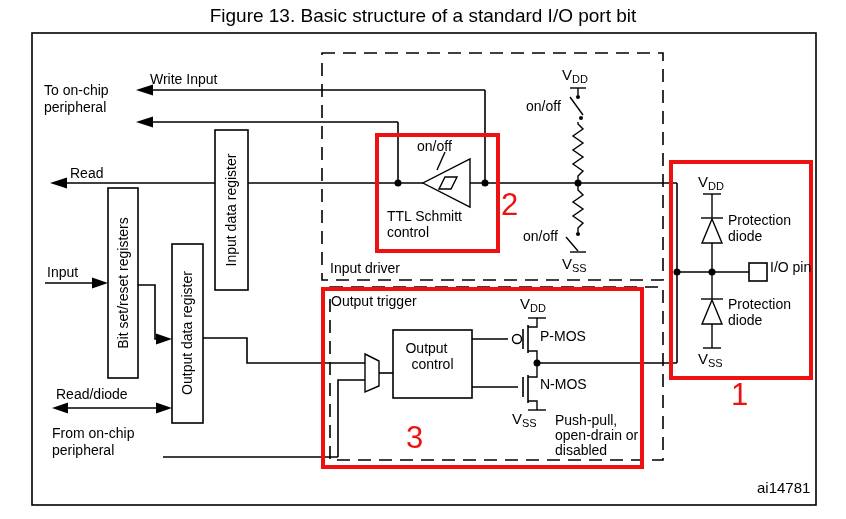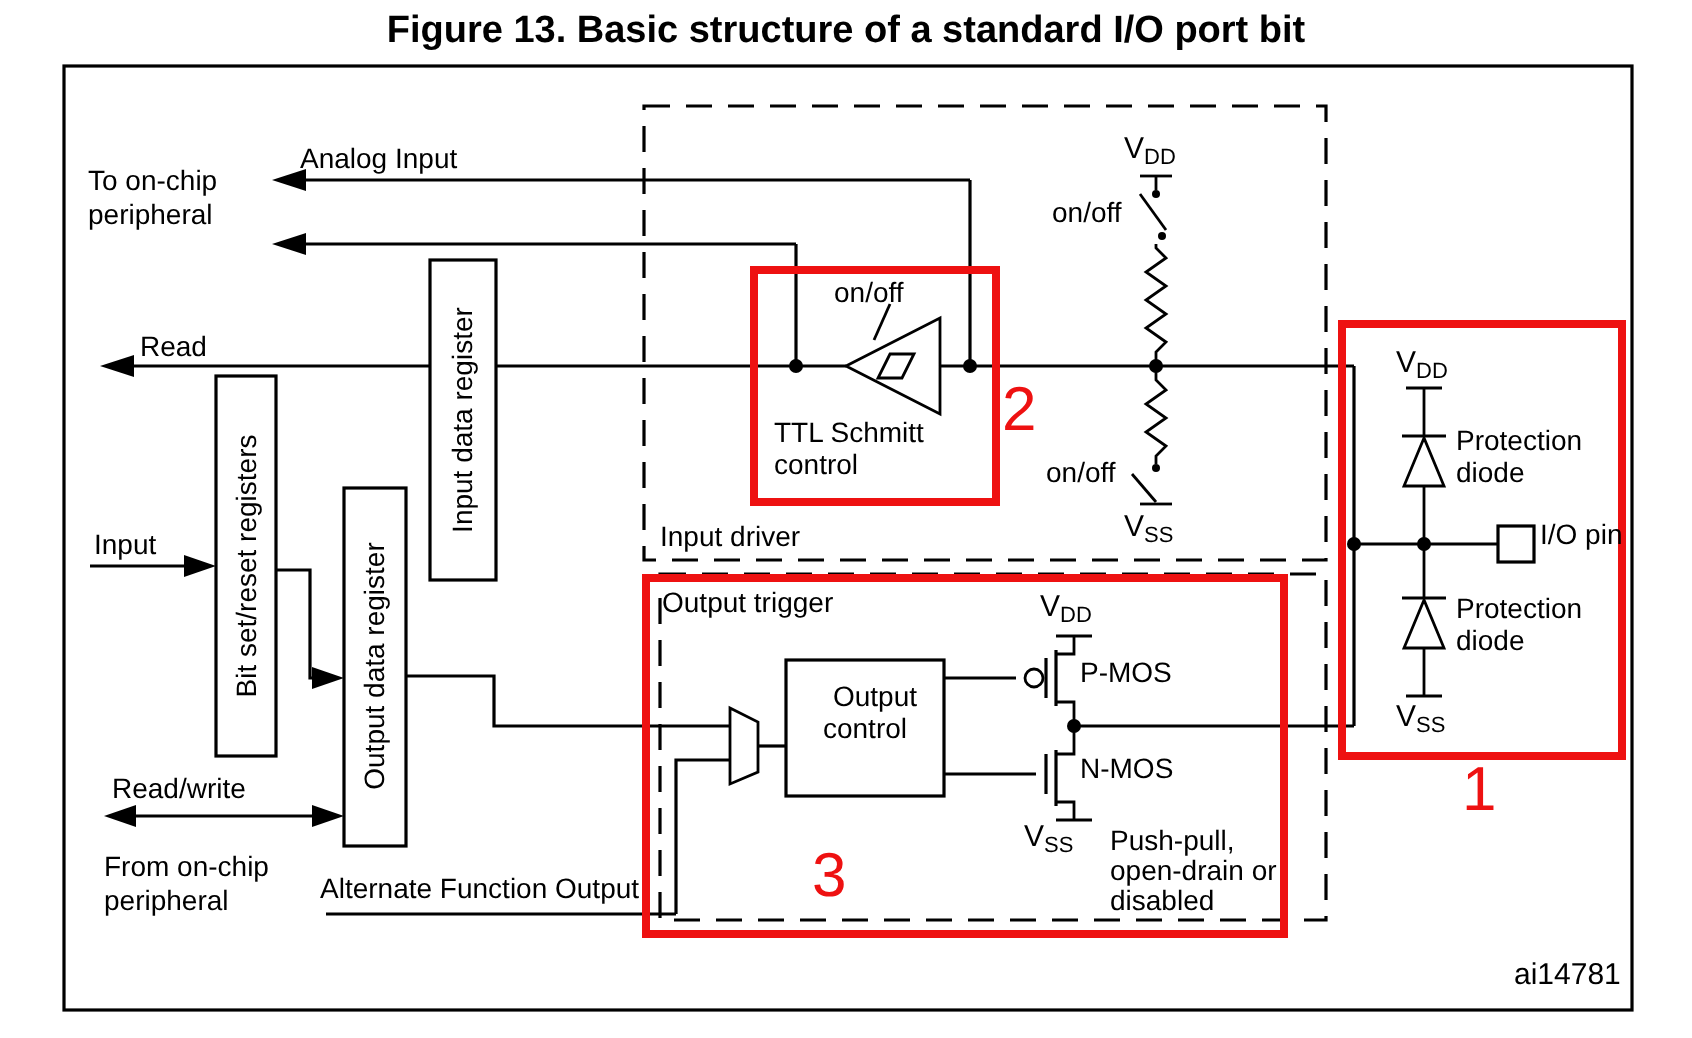--- a/index.html
+++ b/index.html
@@ -1,21 +1,21 @@
 <!DOCTYPE html>
 <html style="--red: #ee1111;"><head>
 <meta charset="utf-8">
 <style>
   html,body{margin:0;padding:0;background:#ffffff;}
   #stage{position:relative;width:846px;height:519px;background:#ffffff;overflow:hidden;
          font-family:"Liberation Sans","DejaVu Sans",sans-serif;color:#000;}
   svg{position:absolute;left:0;top:0;}
   .lbl{position:absolute;font-size:14px;line-height:1.15;white-space:nowrap;color:#000;}
   .title{position:absolute;left:0;right:0;top:5px;text-align:center;
-         font-size:19px;font-weight:bold;}
+         font-size:19px;font-weight:normal;}
   .vtxt{position:absolute;width:200px;height:16px;display:flex;align-items:center;
         justify-content:center;transform:rotate(-90deg);font-size:14px;white-space:nowrap;}
   .ctr{text-align:center;}
   .vlab{font-size:15px;}
   .vlab .sub{font-size:11px;position:relative;top:3px;}
   .rednum{position:absolute;font-size:31px;line-height:1;color:var(--red,#ee1111);}
   .code{position:absolute;font-size:15px;}
   .blk{stroke:#000;stroke-width:1.6;fill:none;}
   .blkf{stroke:#000;stroke-width:1.4;fill:#fff;}
   .thin{stroke:#000;stroke-width:1.4;fill:none;}
@@ -138,40 +138,39 @@
     <rect x="671" y="162" width="140" height="216" class="redbox"></rect>
     <rect x="377" y="135" width="121" height="116" class="redbox"></rect>
     <rect x="323" y="289" width="319" height="178" class="redbox"></rect>
   </svg>
 
   <div class="lbl" style="left:44px;top:82px">To on-chip</div>
   <div class="lbl" style="left:44px;top:99px">peripheral</div>
   <div class="lbl" style="left:52px;top:425px">From on-chip</div>
   <div class="lbl" style="left:52px;top:442px">peripheral</div>
 
-  <div class="lbl" style="left:150px;top:71px">Analog Input</div>
-  <div class="lbl" style="left:160px;top:436px">Alternate Function Output</div>
+  <div class="lbl" style="left:150px;top:71px">Write Input</div>
   <div class="lbl" style="left:70px;top:165px">Read</div>
   <div class="lbl" style="left:47px;top:264px">Input</div>
-  <div class="lbl" style="left:56px;top:386px">Read/write</div>
+  <div class="lbl" style="left:56px;top:386px">Read/diode</div>
 
   <div class="vtxt" style="left:23px;top:275px">Bit set/reset registers</div>
   <div class="vtxt" style="left:131px;top:202px">Input data register</div>
   <div class="vtxt" style="left:87px;top:325px">Output data register</div>
 
   <div class="lbl" style="left:330px;top:260px">Input driver</div>
   <div class="lbl" style="left:331px;top:293px">Output trigger</div>
 
   <div class="lbl" style="left:417px;top:138px">on/off</div>
   <div class="lbl" style="left:526px;top:98px">on/off</div>
   <div class="lbl" style="left:523px;top:228px">on/off</div>
   <div class="lbl" style="left:387px;top:208px">TTL Schmitt</div>
   <div class="lbl" style="left:387px;top:224px">control</div>
 
-  <div class="lbl ctr" style="left:404px;top:340px;width:67px">Output</div>
+  <div class="lbl ctr" style="left:393px;top:340px;width:67px">Output</div>
   <div class="lbl ctr" style="left:393px;top:356px;width:79px">control</div>
   <div class="lbl" style="left:540px;top:328px">P-MOS</div>
   <div class="lbl" style="left:540px;top:376px">N-MOS</div>
   <div class="lbl" style="left:555px;top:412px">Push-pull,</div>
   <div class="lbl" style="left:555px;top:427px">open-drain or</div>
   <div class="lbl" style="left:555px;top:442px">disabled</div>
 
   <div class="lbl" style="left:728px;top:212px">Protection</div>
   <div class="lbl" style="left:728px;top:228px">diode</div>
   <div class="lbl" style="left:728px;top:296px">Protection</div>

